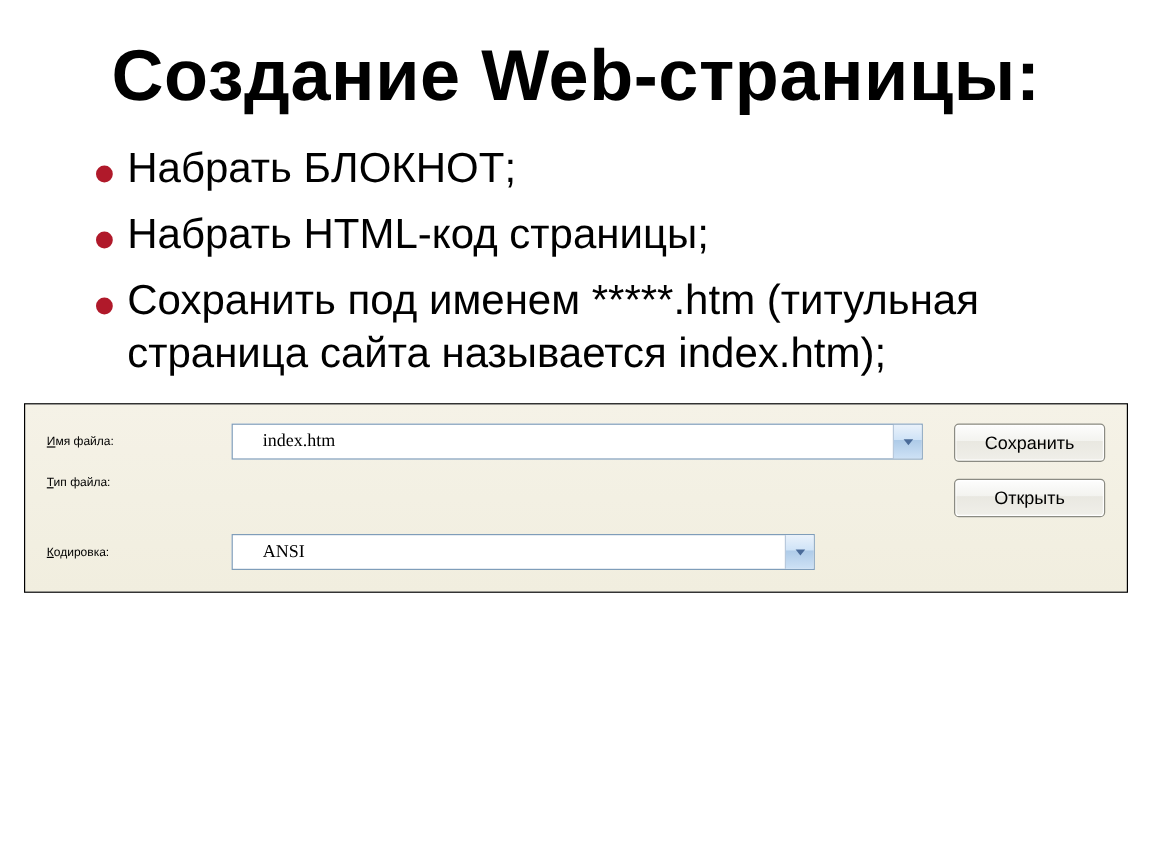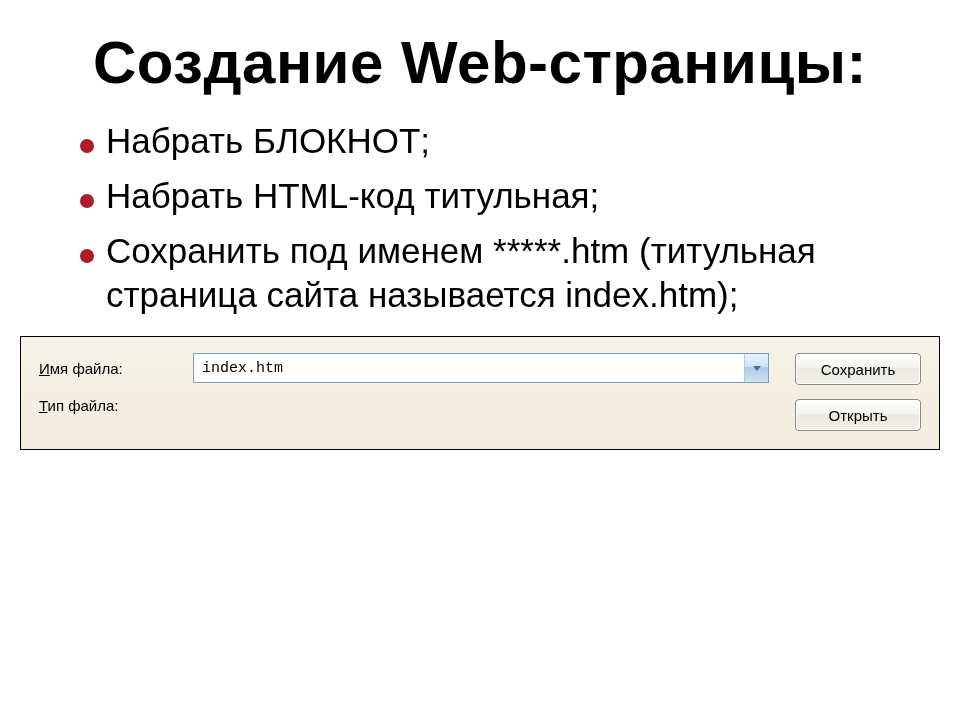--- a/index.html
+++ b/index.html
@@ -58,41 +58,41 @@
       width: 100%;
     }
     .row {
       display: flex;
       align-items: center;
       gap: 14px;
     }
     .row-label {
       width: 140px;
       font-family: Tahoma, "MS Sans Serif", sans-serif;
-      font-size: 15px;
+      font-size: 10px;
       color: #000;
     }
     .row-label .ul { text-decoration: underline; }
     .field-wrap {
       flex: 1;
       position: relative;
     }
     .combo {
       display: flex;
       width: 100%;
       border: 1px solid #7f9db9;
       background: #fff;
       height: 30px;
     }
     .combo-input {
       border: none;
       outline: none;
-      font-family: Liberation Mono, monospace;
+      font-family: Liberation Serif, serif;
       font-size: 15px;
-      padding: 4px 8px;
+      padding: 4px 25px;
       flex: 1;
       background: transparent;
     }
     .combo-button {
       width: 24px;
       border: none;
       border-left: 1px solid #b8c9dc;
       background: linear-gradient(#eaf2fb, #cfe3f7 45%, #aecbe8 46%, #cde1f5);
       display: flex;
       align-items: center;
@@ -133,21 +133,21 @@
 <div class="slide">
   <div class="title">Создание Web-страницы:</div>
 
   <div class="bullets">
     <div class="bullet">
       <div class="bullet-dot"></div>
       <div class="bullet-text">Набрать  БЛОКНОТ;</div>
     </div>
     <div class="bullet">
       <div class="bullet-dot"></div>
-      <div class="bullet-text">Набрать HTML-код титульная;</div>
+      <div class="bullet-text">Набрать HTML-код страницы;</div>
     </div>
     <div class="bullet">
       <div class="bullet-dot"></div>
       <div class="bullet-text">Сохранить под именем *****.htm (титульная страница сайта называется index.htm);</div>
     </div>
   </div>
 
   <div class="dialog">
     <div class="toprow">
       <div class="rows">
@@ -170,14 +170,27 @@
             <span class="ul">Т</span><span>ип файла:</span>
           </div>
         </div>
       </div>
       <div class="buttons">
         <button class="xp-button">Сохранить</button>
         <button class="xp-button">Открыть</button>
       </div>
     </div>
 
+    <div class="row" style="max-width: 640px;">
+      <div class="row-label">
+        <span class="ul">К</span><span>одировка:</span>
+      </div>
+      <div class="field-wrap">
+        <div class="combo">
+          <input class="combo-input" type="text" readonly="" value="ANSI" style="">
+          <div class="combo-button">
+            <div class="chev"></div>
+          </div>
+        </div>
+      </div>
+    </div>
   </div>
 </div>
 
 </body></html>

